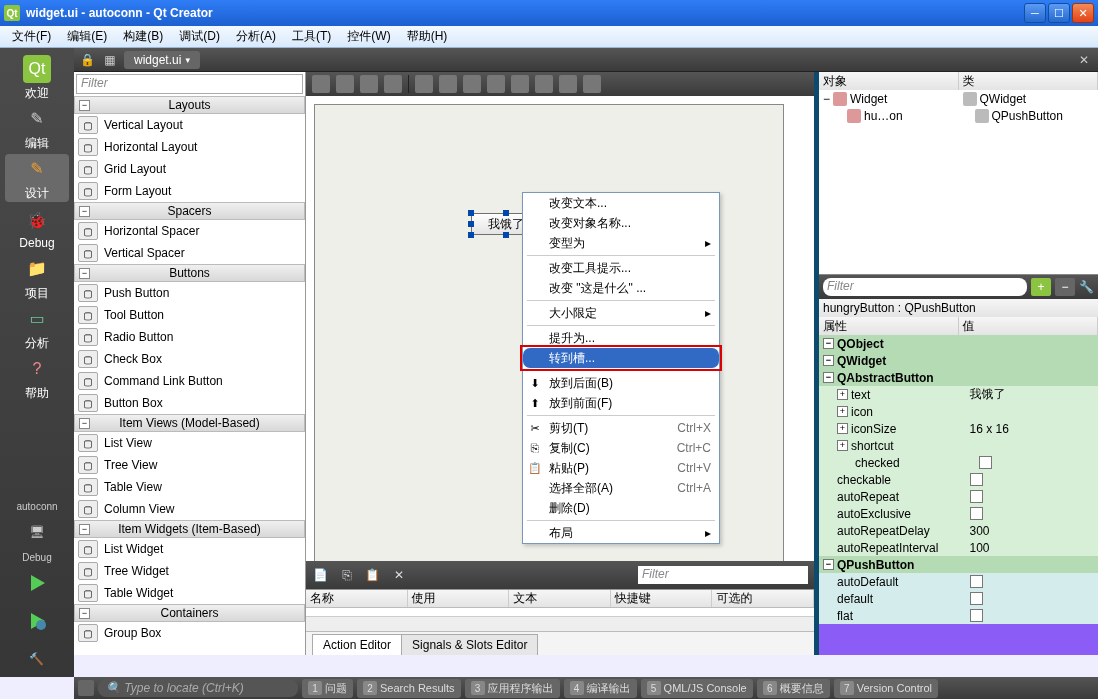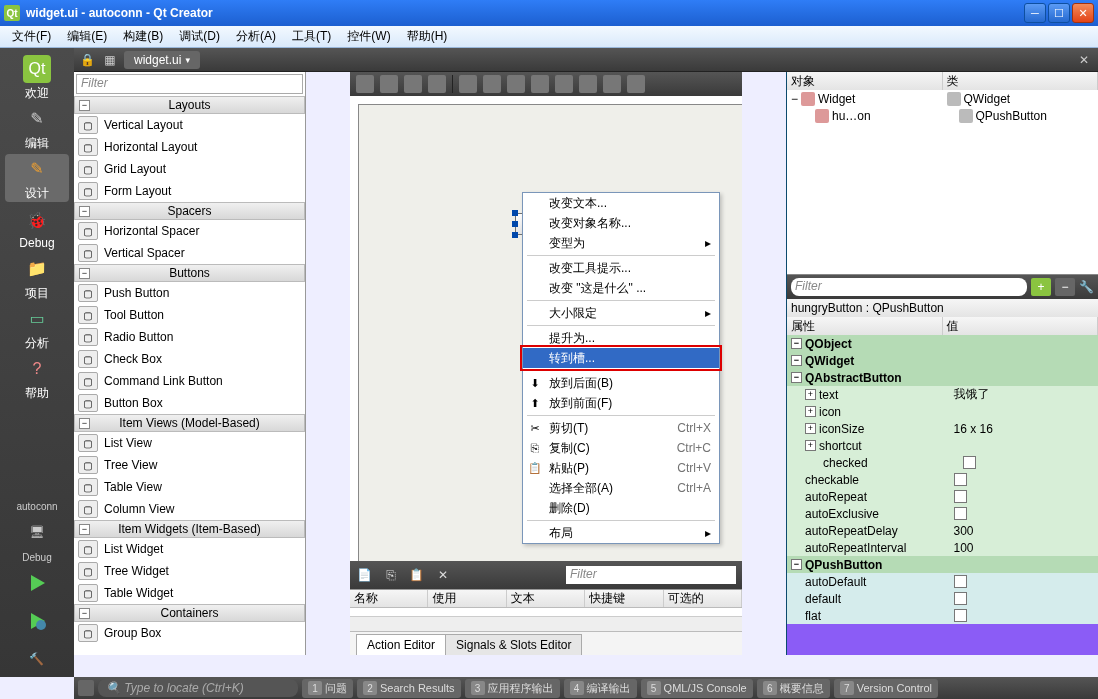--- a/index.html
+++ b/index.html
@@ -27,21 +27,21 @@
 .leftbar .licon { width: 28px; height: 28px; border-radius: 4px; margin-bottom: 2px; display: flex; align-items: center; justify-content: center; font-size: 16px; }
 .leftbar .spacer { flex: 1; }
 .leftbar .runbtn { width: 32px; height: 28px; display: flex; align-items: center; justify-content: center; margin: 4px 0; }
 
 
 .doctabs { height: 24px; background: linear-gradient(#555,#3a3a3a); display: flex; align-items: center; padding: 0 6px; gap: 6px; border-bottom: 1px solid #222; }
 .doctabs .tabbtn { background: #666; color: #fff; padding: 2px 10px; border-radius: 3px; display: flex; align-items: center; gap: 4px; }
 .doctabs .iconbtn { width: 16px; height: 16px; display: flex; align-items: center; justify-content: center; color: #ccc; }
 
 
-.cols { display: flex; height: 583px; gap: 44px; }
+.cols { display: flex; height: 583px; }
 
 
 .wbx { width: 232px; background: #fff; border-right: 1px solid #999; display: flex; flex-direction: column; }
 .wbx .filter { height: 20px; border: 1px solid #aaa; margin: 2px; padding: 1px 4px; color: #888; font-style: italic; }
 .wbx .list { flex: 1; overflow: auto; }
 .wbx .cat { background: linear-gradient(#f0f0f0,#d8d8d8); border: 1px solid #bbb; height: 18px; display: flex; align-items: center; justify-content: center; font-weight: normal; position: relative; }
 .wbx .cat .exp { position: absolute; left: 4px; width: 11px; height: 11px; border: 1px solid #888; background: #fff; display: flex; align-items: center; justify-content: center; font-size: 9px; line-height: 1; }
 .wbx .witem { height: 22px; display: flex; align-items: center; padding-left: 4px; gap: 6px; }
 .wbx .witem .wicon { width: 20px; height: 18px; background: #eee; border: 1px solid #aaa; border-radius: 2px; display: flex; align-items: center; justify-content: center; font-size: 10px; }
 
@@ -73,21 +73,21 @@
 .btoolbar .bfilter { flex: 0 0 170px; margin-left: auto; background: #fff; height: 18px; padding: 1px 4px; font-style: italic; color: #888; }
 .actiontbl { height: 42px; background: #fff; border-top: 1px solid #999; }
 .actiontbl .hdr { display: flex; height: 18px; background: linear-gradient(#f6f6f6,#e4e4e4); border-bottom: 1px solid #bbb; }
 .actiontbl .hdr .hc { flex: 1; border-right: 1px solid #ccc; padding-left: 4px; display: flex; align-items: center; }
 .actiontbl .scr { height: 16px; background: #eee; border-top: 1px solid #ccc; }
 .tabrow2 { height: 24px; background: #f4f4f4; border-top: 1px solid #bbb; display: flex; align-items: flex-end; padding-left: 6px; gap: 0; }
 .tabrow2 .tab2 { padding: 3px 10px; border: 1px solid #aaa; background: #fff; border-bottom: none; margin-right: -1px; }
 .tabrow2 .tab2.inact { background: #e6e6e6; }
 
 
-.right { width: 312px; display: flex; flex-direction: column; border-left: 1px solid #0c4a6e; }
+.right { width: 284px; display: flex; flex-direction: column; border-left: 5px solid #0c4a6e; }
 .objinsp { background: #fff; border-bottom: 1px solid #888; }
 .objinsp .hdr, .propedit .hdr { display: flex; height: 18px; background: linear-gradient(#f6f6f6,#e4e4e4); }
 .objinsp .hdr .hc, .propedit .hdr .hc { flex: 1; border-right: 1px solid #ccc; padding-left: 4px; display: flex; align-items: center; }
 .objinsp .row { display: flex; height: 17px; align-items: center; }
 .objinsp .row .c { flex: 1; display: flex; align-items: center; padding-left: 4px; gap: 3px; }
 .objinsp .body { height: 184px; }
 
 .proptb { height: 24px; background: linear-gradient(#555,#3a3a3a); display: flex; align-items: center; padding: 0 4px; gap: 4px; }
 .proptb .pfilter { flex: 1; background: #fff; height: 18px; padding: 1px 4px; font-style: italic; color: #888; border-radius: 8px; }
 .proptb .plus { width: 20px; height: 18px; background: #8ac440; color: #fff; display: flex; align-items: center; justify-content: center; border-radius: 2px; }
@@ -466,21 +466,21 @@
     <div class="cmitem">改变文本...</div>
     <div class="cmitem">改变对象名称...</div>
     <div class="cmitem">变型为<span class="arr">▸</span></div>
     <div class="cmsep"></div>
     <div class="cmitem">改变工具提示...</div>
     <div class="cmitem">改变 "这是什么" ...</div>
     <div class="cmsep"></div>
     <div class="cmitem">大小限定<span class="arr">▸</span></div>
     <div class="cmsep"></div>
     <div class="cmitem">提升为...</div>
-    <div class="cmitem sel" style="position: relative;">转到槽...<div class="redbox"></div></div>
+    <div class="cmitem sel" style="position: relative; border-radius: 7px;">转到槽...<div class="redbox"></div></div>
     <div class="cmsep"></div>
     <div class="cmitem"><span class="cmicon">⬇</span>放到后面(B)</div>
     <div class="cmitem"><span class="cmicon">⬆</span>放到前面(F)</div>
     <div class="cmsep"></div>
     <div class="cmitem"><span class="cmicon">✂</span>剪切(T)<span class="sc">Ctrl+X</span></div>
     <div class="cmitem"><span class="cmicon">⎘</span>复制(C)<span class="sc">Ctrl+C</span></div>
     <div class="cmitem"><span class="cmicon">📋</span>粘贴(P)<span class="sc">Ctrl+V</span></div>
     <div class="cmitem">选择全部(A)<span class="sc">Ctrl+A</span></div>
     <div class="cmitem">删除(D)</div>
     <div class="cmsep"></div>

